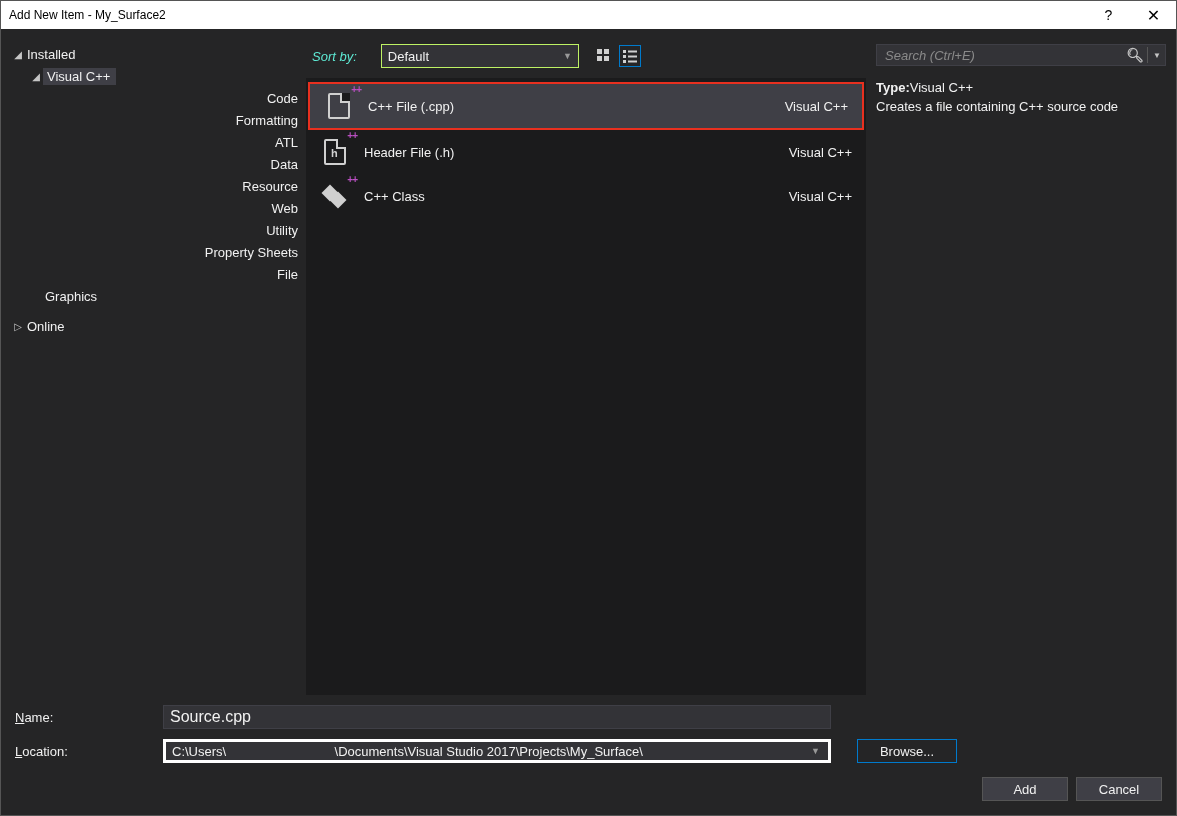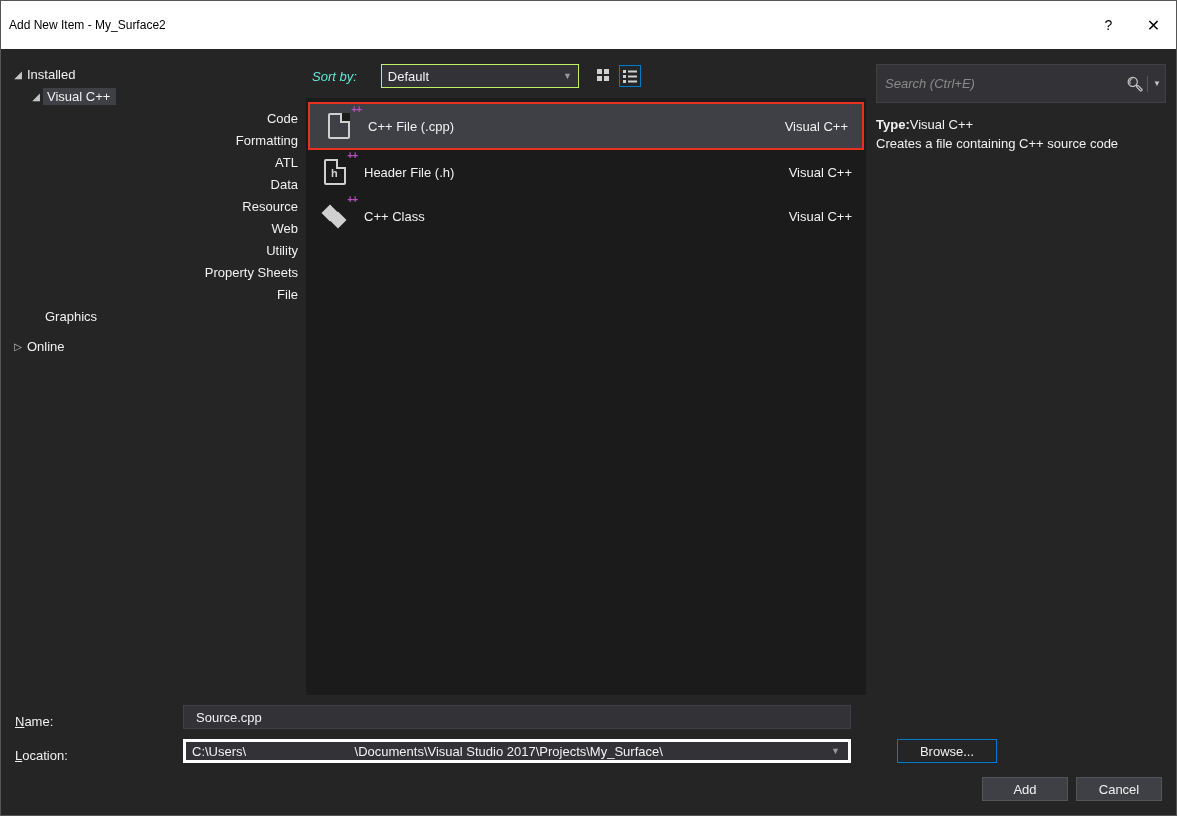--- a/index.html
+++ b/index.html
@@ -15,21 +15,21 @@
   .window {
     width: 1177px;
     height: 816px;
     background: #fff;
     display: flex;
     flex-direction: column;
     border: 1px solid #555;
   }
   
   .titlebar {
-    height: 48px;
+    height: 28px;
     background: #fff;
     color: #000;
     display: flex;
     align-items: center;
     padding-left: 8px;
     font-size: 12px;
   }
   .titlebar .spacer { flex: 1; }
   .titlebar .tb-btn {
     width: 45px;
@@ -181,21 +181,21 @@
     padding: 15px 10px 10px 10px;
     display: flex;
     flex-direction: column;
     gap: 14px;
   }
   .search-box {
     display: flex;
     align-items: center;
     background: #333337;
     border: 1px solid #3f3f46;
-    height: 39px;
+    height: 22px;
     padding: 0 4px 0 8px;
     color: #a0a0a0;
   }
   .search-box input {
     flex: 1;
     background: transparent;
     border: none;
     color: #f1f1f1;
     font-size: 13px;
     outline: none;
@@ -209,32 +209,32 @@
   .details .desc { margin-top: 4px; color: #f1f1f1; }
   
   .bottom-area {
     padding: 10px 14px 14px 14px;
     display: flex;
     flex-direction: column;
     gap: 10px;
   }
   .form-row {
     display: flex;
-    align-items: flex-end;
-    gap: 28px;
+    align-items: center;
+    gap: 8px;
   }
   .form-row .flabel { width: 140px; text-decoration: underline; text-decoration-color: transparent; }
   .form-row .flabel .ul { text-decoration: underline; }
   .text-input {
     background: #333337;
     border: 1px solid #3f3f46;
     height: 24px;
     color: #f1f1f1;
-    padding: 0 12px;
-    font-size: 13px;
+    padding: 0 6px;
+    font-size: 16px;
     outline: none;
   }
   .name-input { width: 668px; }
   .loc-wrap {
     display: flex;
     align-items: center;
     width: 668px;
     background: #333337;
     border: 3px solid #ffffff;
     height: 24px;

